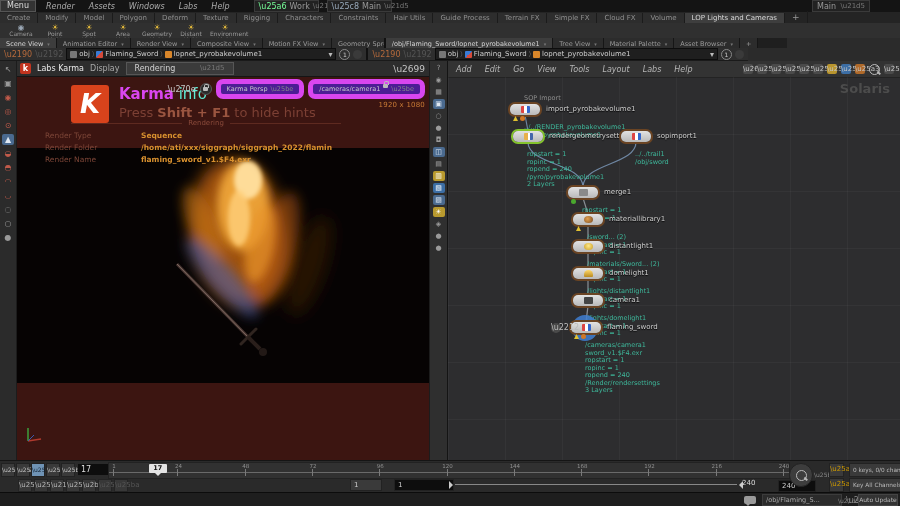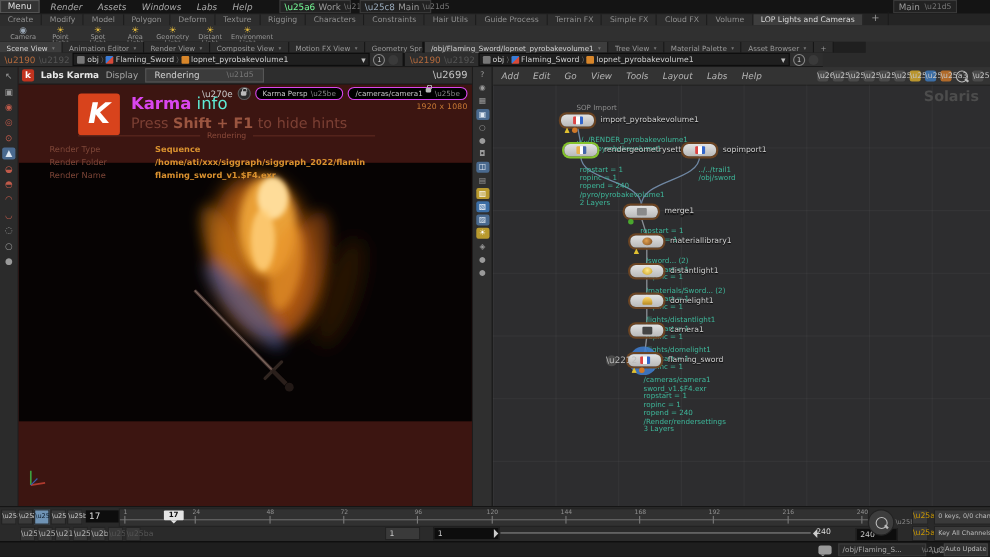--- a/index.html
+++ b/index.html
@@ -60,21 +60,21 @@
           display:flex;flex-direction:column;align-items:center;gap:2px;padding-top:2px;}
   .rstrip .sicon{height:10px;line-height:10px;font-size:7px;}
   .sicon.ylw{background:#b99a2e;color:#fff;}
   .sicon.blu{background:#3c6ea5;color:#fff;}
   
   .viewport{width:412px;position:relative;background:#3c1511;}
   .vp-header{position:absolute;left:0;top:0;width:412px;height:16px;background:#2d2d2d;border-bottom:1px solid #151515;
              display:flex;align-items:center;gap:6px;padding-left:3px;box-sizing:border-box;}
   .vp-logo{width:11px;height:11px;background:#c2341f;border-radius:2px;color:#fff;font-size:8px;font-weight:bold;
            text-align:center;line-height:11px;}
-  .vp-app{color:#e8e8e8;font-weight:bold;font-size:8px;}
+  .vp-app{color:#e8e8e8;font-weight:normal;font-size:8px;}
   .vp-disp{color:#a8a8a8;font-size:8px;}
   .vp-mode{background:#3b3b3b;border:1px solid #565656;color:#d0d0d0;font-size:8px;height:11px;line-height:11px;
            padding:0 8px;width:90px;display:flex;justify-content:space-between;}
   .vp-canvas{position:absolute;left:0;top:16px;width:412px;height:383px;background:#3c1511;overflow:hidden;}
   .black-band{position:absolute;left:0;top:71px;width:412px;height:235px;background:#060303;}
   
   .kinfo{position:absolute;left:54px;top:6px;width:330px;}
   .klogo{position:absolute;left:0;top:2px;width:38px;height:38px;background:#d8431c;border-radius:3px;
          color:#fff;font-size:26px;font-weight:bold;text-align:center;line-height:38px;font-style:italic;}
   .ktitle{position:absolute;left:48px;top:2px;font-size:15px;}
@@ -83,21 +83,21 @@
   .khint{position:absolute;left:48px;top:22px;color:#7c4034;font-size:13px;}
   .khint b{color:#9a5540;}
   .ksec{position:absolute;left:0px;top:36px;width:270px;color:#8a4a3a;font-size:7px;display:flex;align-items:center;gap:6px;}
   .ksec:before,.ksec:after{content:"";flex:1;border-top:1px solid #5e2a20;}
   .krow{position:absolute;left:-26px;width:400px;display:flex;}
   .krow .kl{width:84px;color:#7c4537;font-size:7.5px;}
   .krow .kv{color:#d9912f;font-size:7.5px;font-weight:bold;white-space:nowrap;margin-left:12px;}
   
   .vp-tr{position:absolute;right:4px;top:2px;text-align:right;}
   .pillrow{display:flex;gap:4px;justify-content:flex-end;align-items:center;}
-  .pill{background:#000000;border:1px solid #d946ef;border-radius:7px;color:#c8c8c8;font-size:6.5px;
+  .pill{background:#4c1d95;border:5px solid #d946ef;border-radius:7px;color:#c8c8c8;font-size:6.5px;
         height:10px;line-height:10px;padding:0 6px;display:flex;gap:3px;align-items:flex-start;}
   .mini-lock{display:inline-block;width:5px;height:4px;background:#bbb;border-radius:1px;position:relative;}
   .mini-lock:before{content:"";position:absolute;left:1px;top:-3px;width:3px;height:3px;border:1px solid #bbb;border-bottom:none;border-radius:2px 2px 0 0;}
   .pencil{color:#c8c8c8;font-size:8px;}
   .lockbtn{width:10px;height:10px;border:1px solid #5a5a5a;border-radius:50%;display:flex;align-items:center;justify-content:center;background:#2b2b2b;}
   .statline{color:#c97a35;font-size:7px;margin-top:2px;letter-spacing:.2px;}
   
   .gizmo{position:absolute;left:6px;bottom:14px;}
   
   .network{flex:1;position:relative;background:#2d2d2f;}

